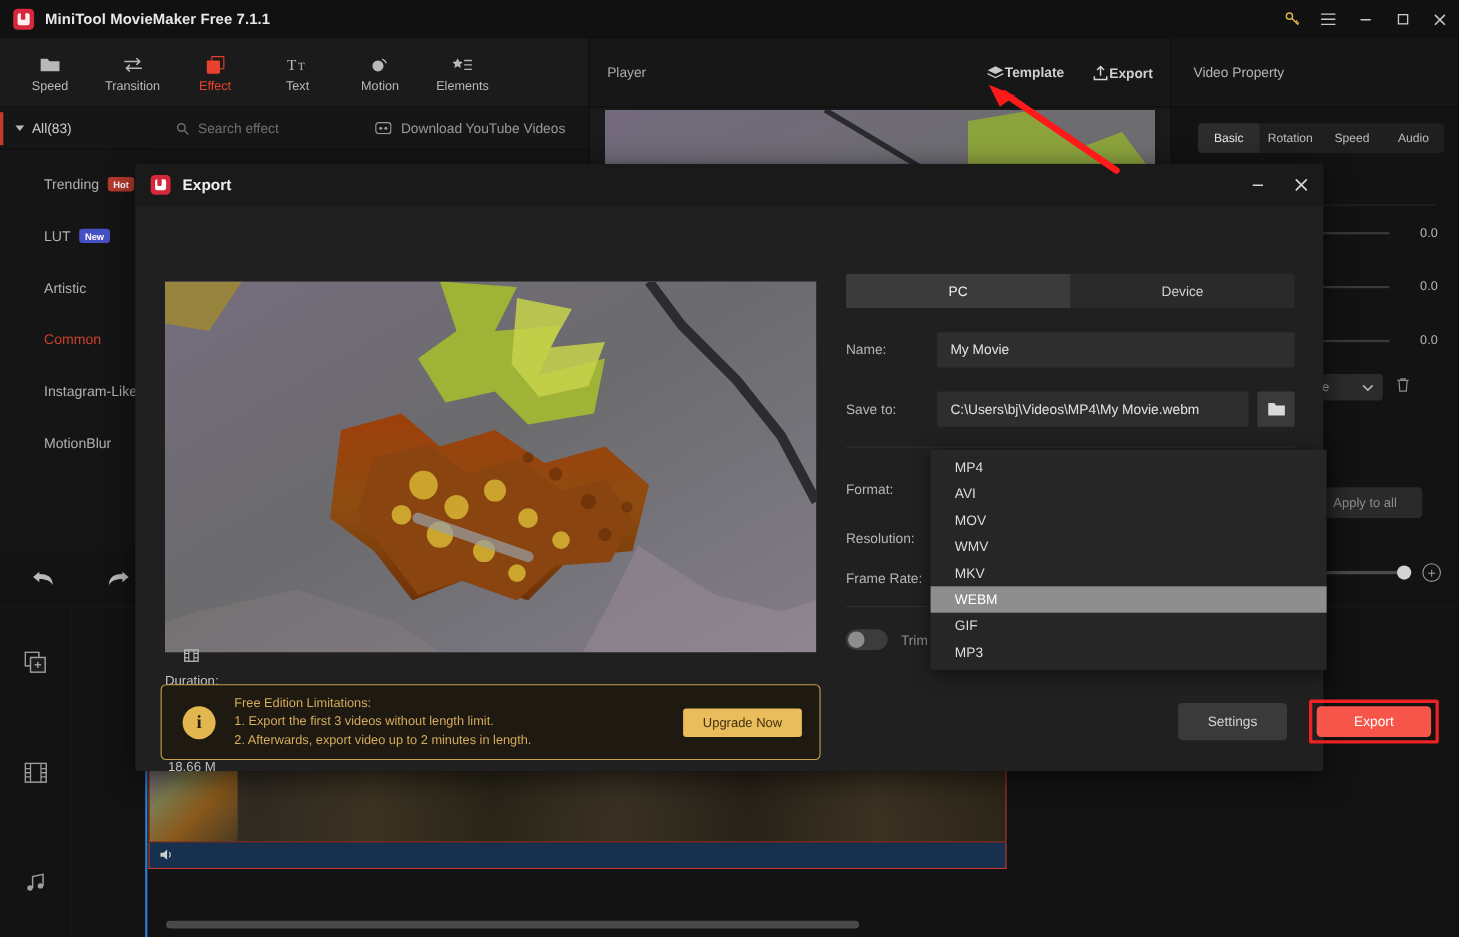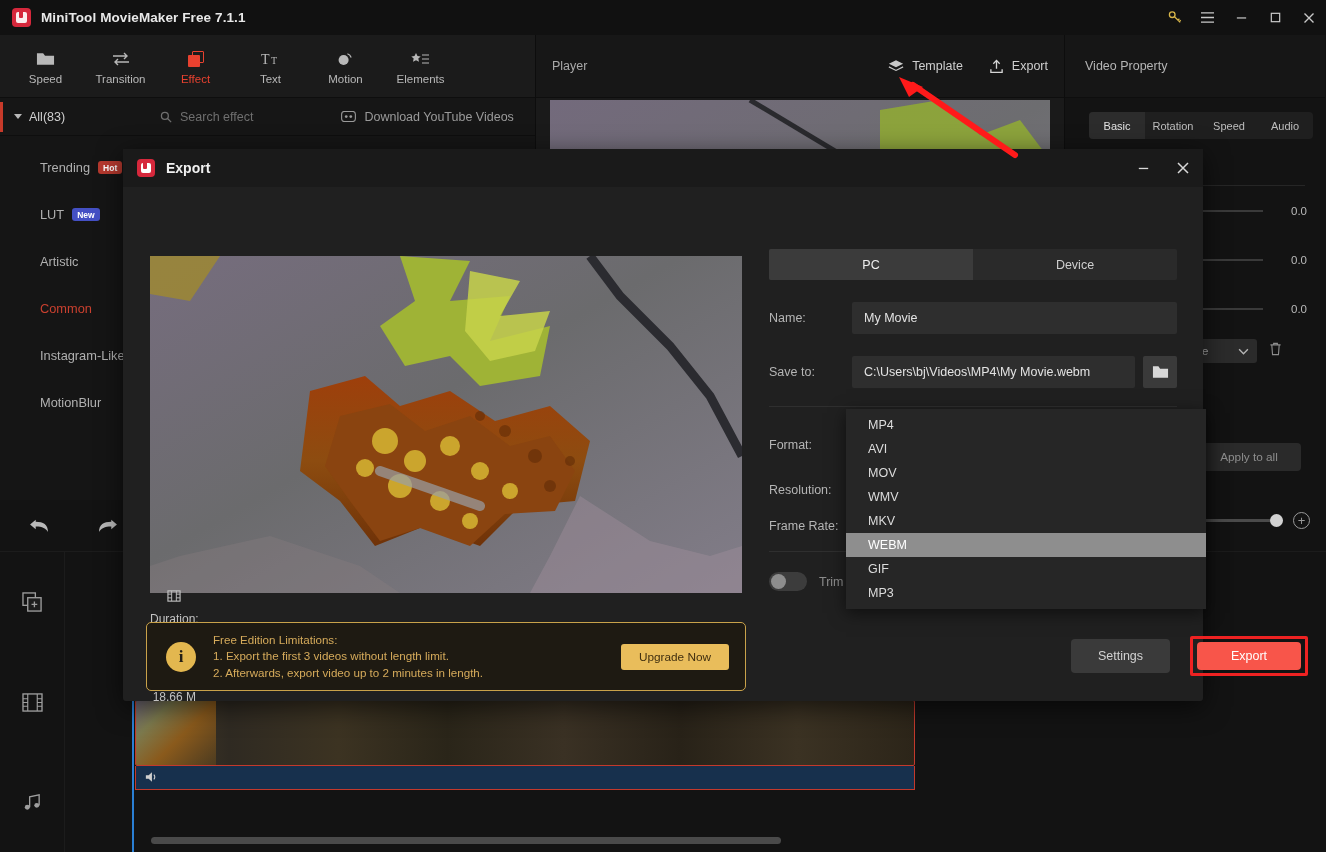--- a/index.html
+++ b/index.html
@@ -82,21 +82,21 @@
   .cat-item.active { color:#c9402f; }
   .badge { font-size:8.5px; font-weight:bold; color:#fff; padding:1.5px 5px; border-radius:3px; }
   .badge.hot { background:#b5392e; }
   .badge.new { background:#4450c4; }
 
   
   .center-panel { width:530px; height:465px; background:#171717; position:relative; border-left:1px solid #0d0d0d; border-right:1px solid #0d0d0d;}
   .player-head { height:63px; display:flex; align-items:center; padding:0 16px; border-bottom:1px solid #0e0e0e; }
   .player-label { color:#a9a9a9; font-size:12.5px; }
   .ph-actions { margin-left:auto; display:flex; align-items:center; gap:26px; }
-  .ph-item { display:flex; align-items:flex-start; gap:8px; color:#cfcfcf; font-size:12.5px; cursor:pointer;}
+  .ph-item { display:flex; align-items:flex-end; gap:0; color:#cfcfcf; font-size:12.5px; cursor:pointer;font-weight:bold;}
   .player-stage { position:absolute; left:0; top:63px; width:528px; height:402px; background:#1a1a1a; display:flex; align-items:flex-start; justify-content:center;}
   .video-frame { width:500px; height:285px; margin-top:2px; position:relative; overflow:hidden;
     background:linear-gradient(120deg,#6e6477 0%,#7a7382 30%,#6b6b6e 60%,#7e7a84 100%);}
 
   
   .right-panel { width:260px; height:465px; background:#131313; position:relative; }
   .vp-head { height:63px; display:flex; align-items:center; padding-left:20px; border-bottom:1px solid #0e0e0e; background:#161616;}
   .vp-title { color:#b5b5b5; font-size:12.5px; }
   .vp-tabs { display:flex; margin:14px 12px 0 24px; background:#1f1f1f; border-radius:4px; height:27px; overflow:hidden;}
   .vp-tab { flex:1; display:flex; align-items:center; justify-content:center; color:#bdbdbd; font-size:11px; cursor:pointer;}
@@ -105,21 +105,21 @@
   .vp-row-head .lbl { color:#b7b7b7; font-size:12px; }
   .vp-sep { height:1px; background:#262626; margin:12px 20px 0 24px; }
   .vp-slider-row { display:flex; align-items:center; height:49px; padding:0 18px 0 24px; gap:10px;}
   .sl-track { flex:1; height:2px; background:#3a3a3a; position:relative; }
   .sl-fill { position:absolute; left:0; top:0; height:2px; background:#7d7d7d; }
   .sl-knob { position:absolute; top:-4px; width:9px; height:9px; border-radius:50%; background:#c9c9c9;}
   .sl-val { width:34px; text-align:right; color:#b9b9b9; font-size:11.5px;}
   .vp-select-row { display:flex; align-items:center; gap:12px; padding:6px 0 0 108px;}
   .mini-select { width:84px; height:24px; background:#2b2b2b; border-radius:3px; display:flex;
     align-items:center; justify-content:space-between; padding:0 8px; color:#a7a7a7; font-size:11.5px; cursor:pointer;}
-  .apply-all { position:absolute; right:24px; bottom:-5px; width:104px; height:28px; background:#2a2a2a;
+  .apply-all { position:absolute; right:32px; bottom:-5px; width:104px; height:28px; background:#2a2a2a;
     border-radius:4px; color:#8e8e8e; font-size:11.8px; display:flex; align-items:center; justify-content:center; cursor:pointer;}
 
   
   .timeline { position:absolute; left:0; top:500px; width:1326px; height:352px; background:#131313;}
   .tl-toolbar { height:52px; display:flex; align-items:center; border-bottom:1px solid #1c1c1c; position:relative;}
   .tl-ic { width:34px;height:34px;display:flex;align-items:center;justify-content:center;color:#b9b9b9;cursor:pointer;}
   .tl-undo-grp { display:flex; gap:34px; margin-left:22px; }
   .tl-zoom { position:absolute; right:16px; top:12px; display:flex; align-items:center; gap:10px;}
   .zoom-track { width:120px; height:3px; background:#4a4a4a; border-radius:2px; position:relative;}
   .zoom-knob { position:absolute; right:0; top:-5px; width:13px;height:13px;border-radius:50%;background:#d2d2d2;}

